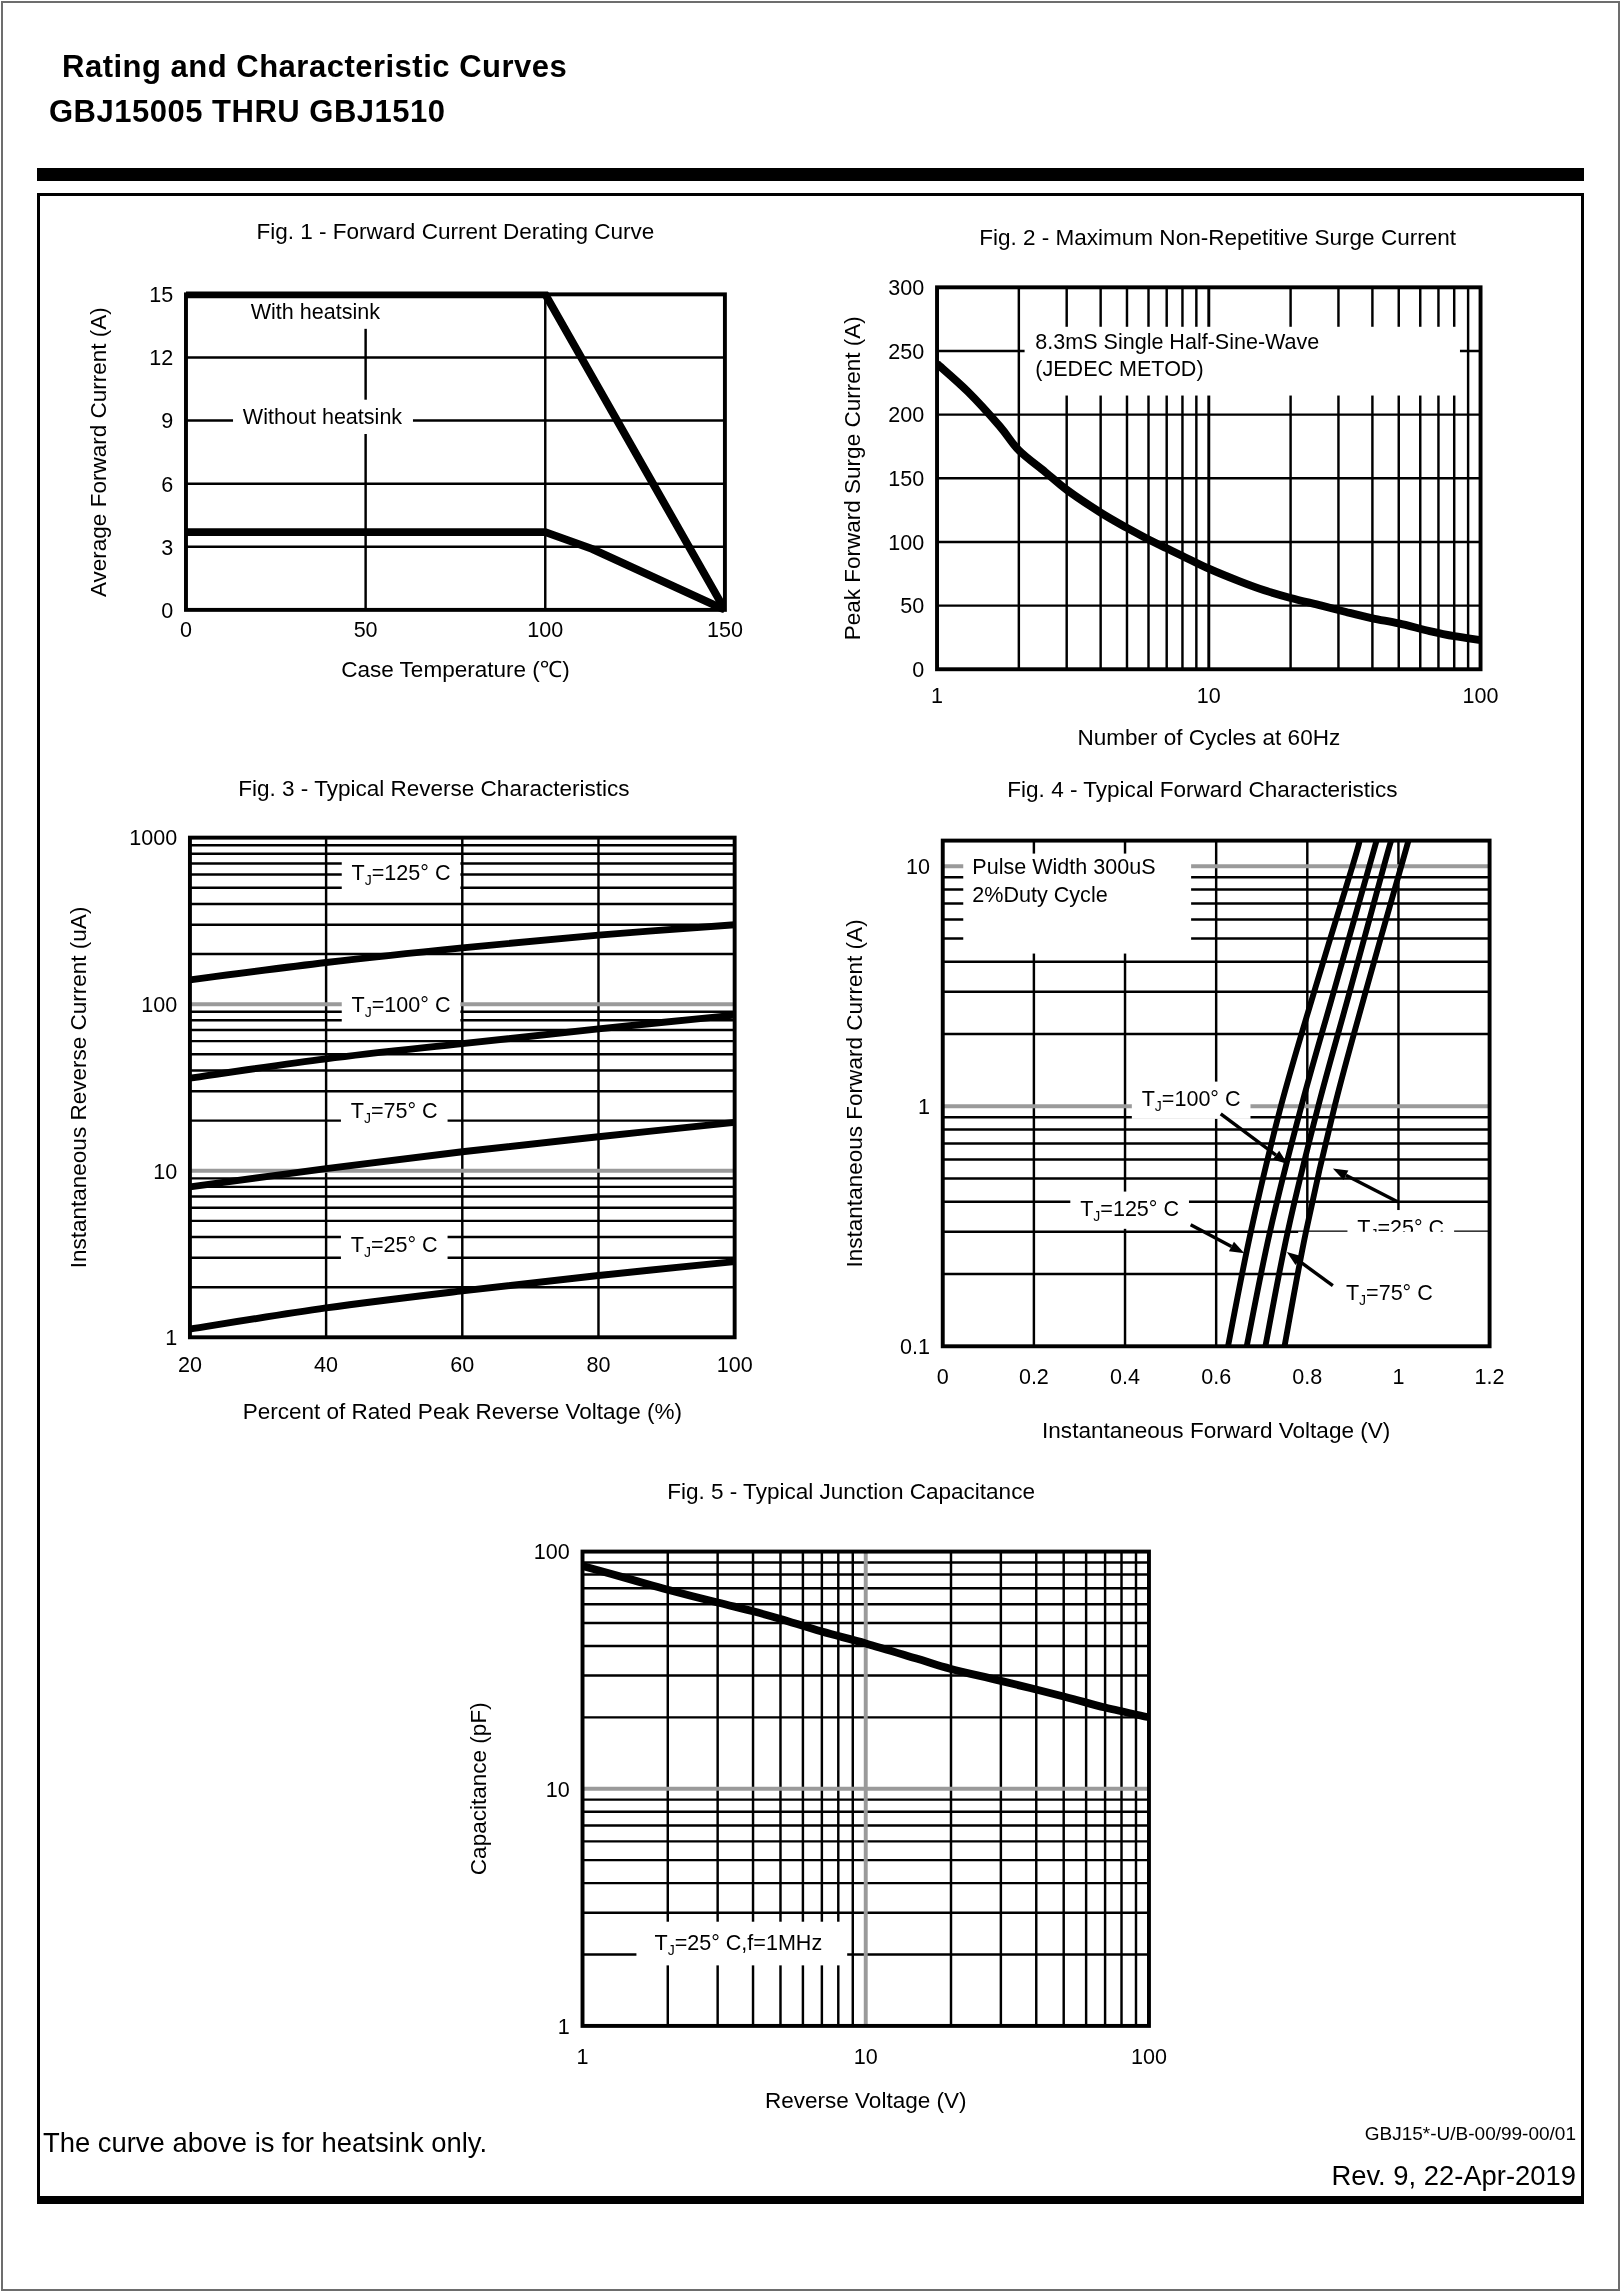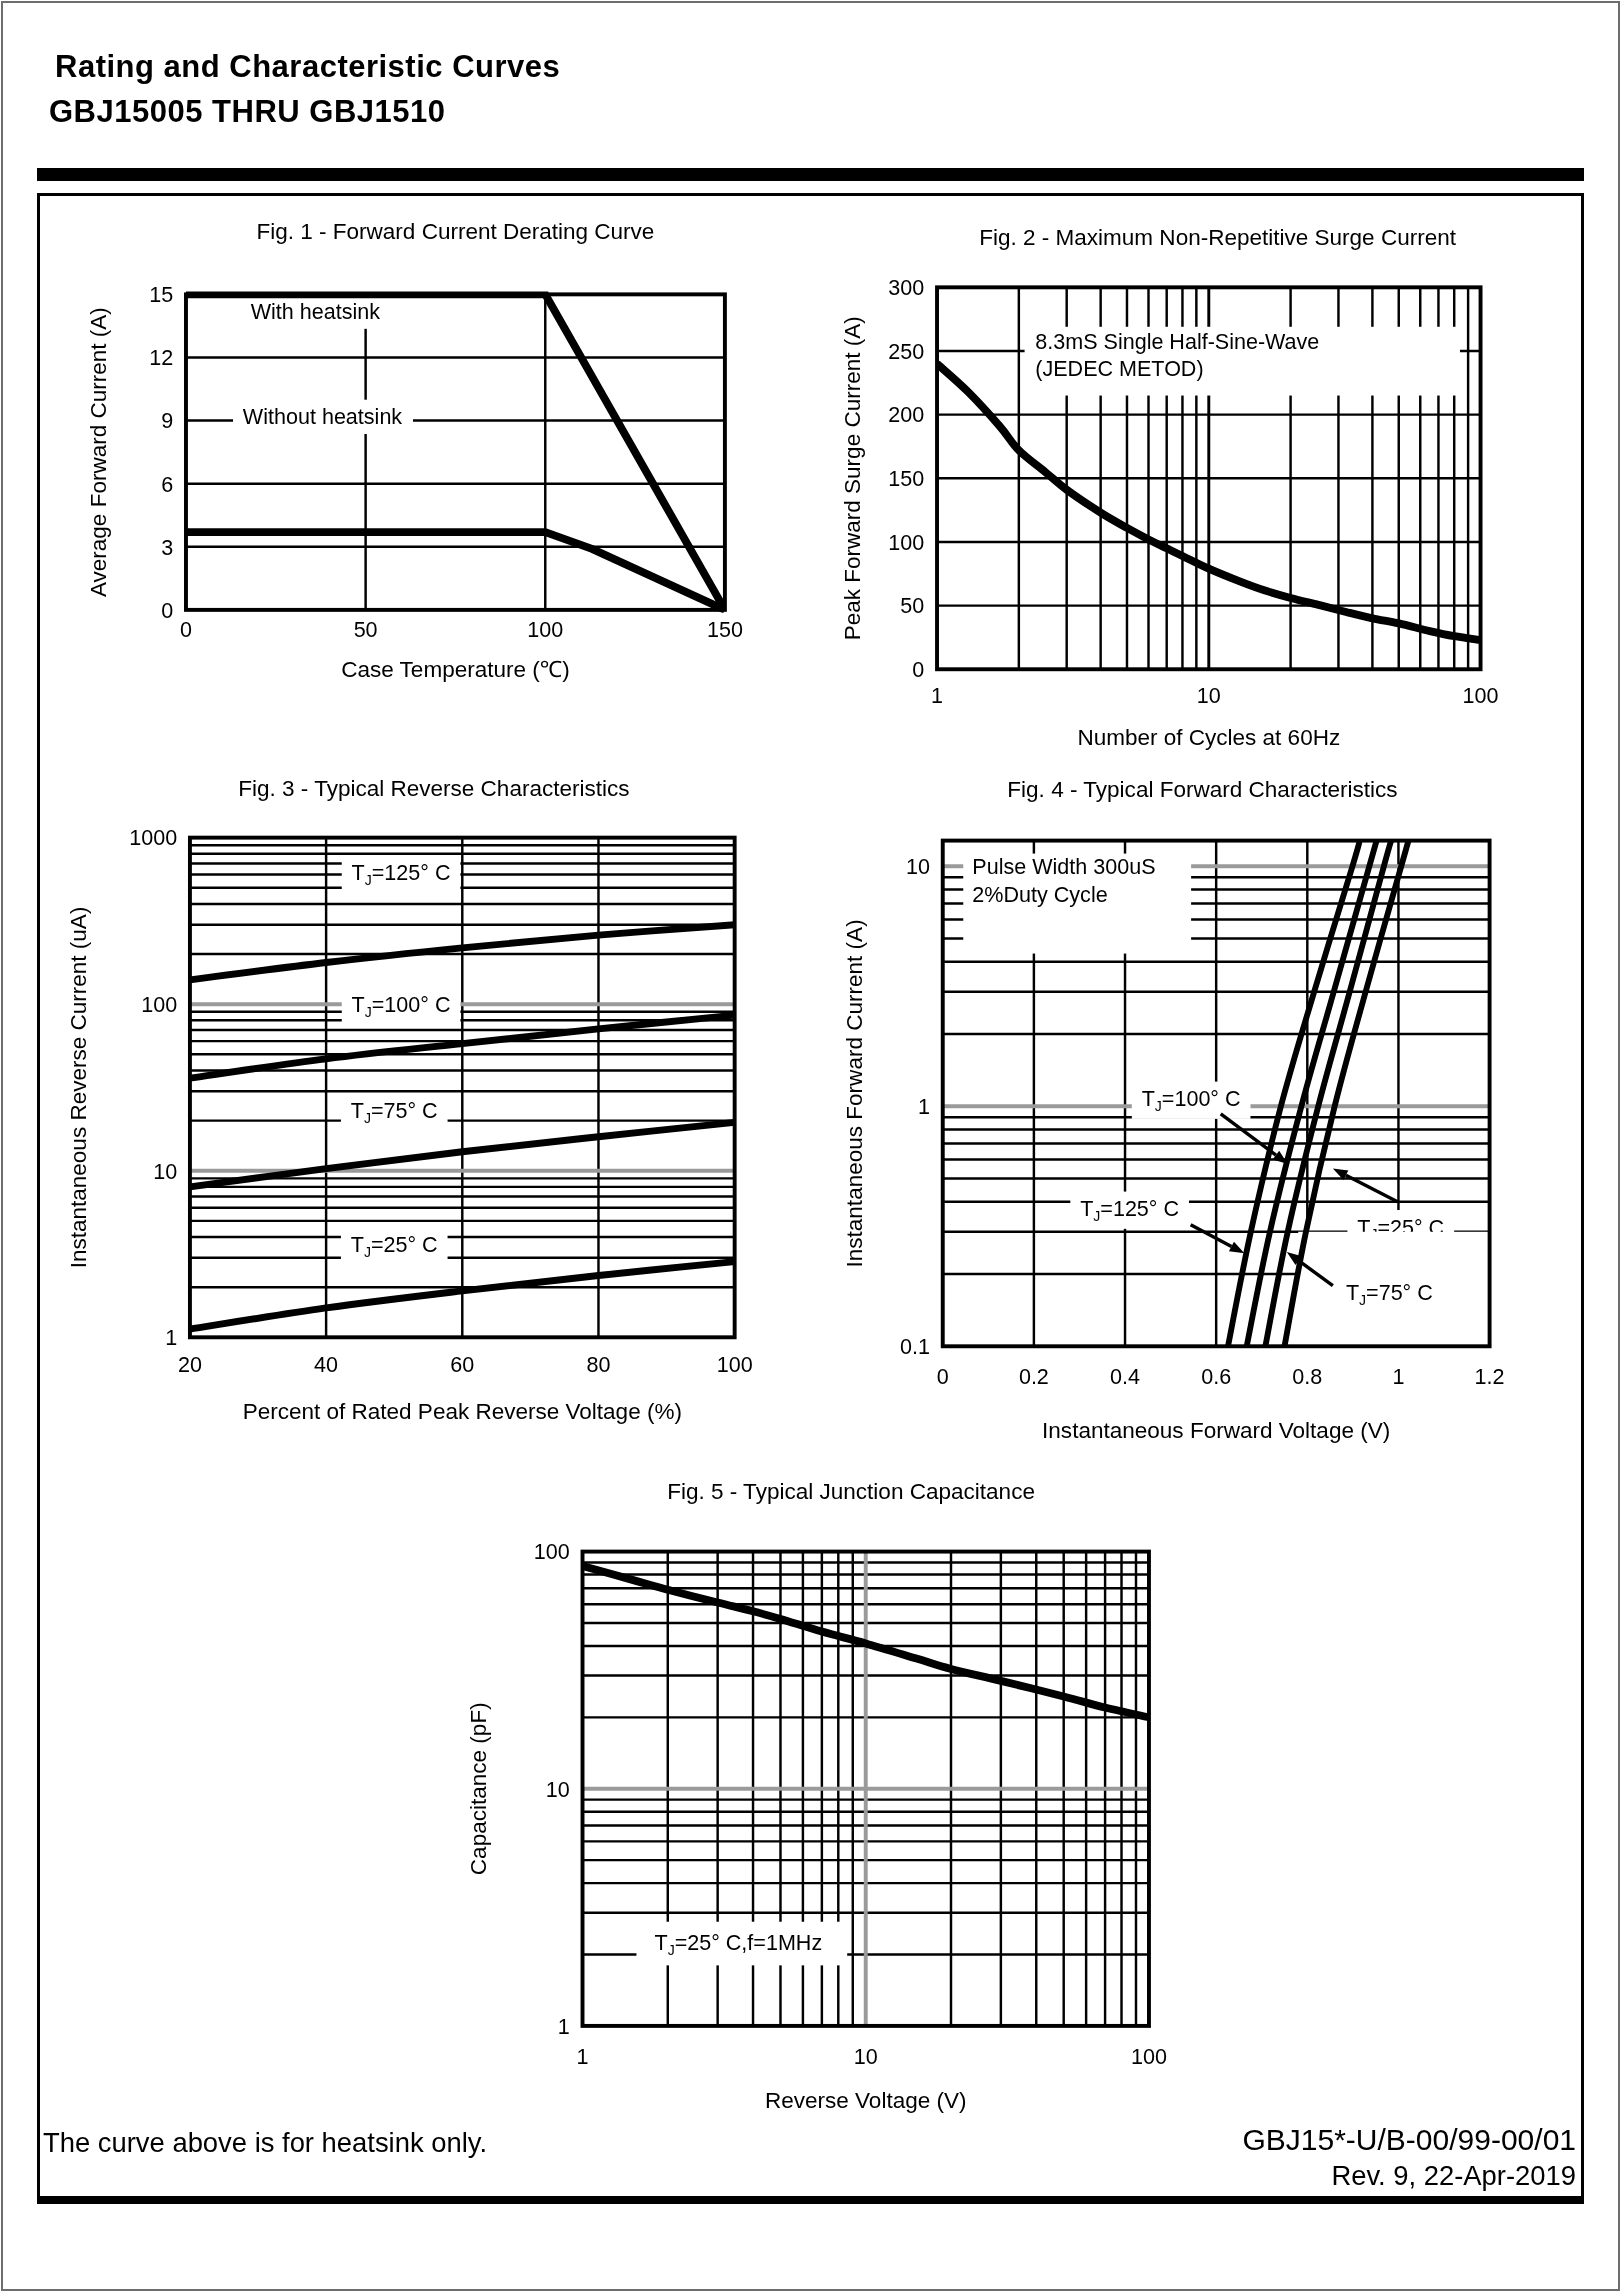--- a/index.html
+++ b/index.html
@@ -1,32 +1,32 @@
 <!DOCTYPE html>
 <html><head>
 <meta charset="utf-8">
 <style>
   html,body{margin:0;padding:0;}
   body{
     width:1621px;height:2292px;position:relative;background:#fff;color:#000;
     font-family:"Liberation Sans", sans-serif;
   }
   .page-edge{position:absolute;left:1px;top:1px;right:1px;bottom:1px;border:2px solid #6d6d6d;pointer-events:none;}
-  .hdr1{position:absolute;left:55px;top:49px;font-size:31px;font-weight:bold;letter-spacing:0.5px;}
+  .hdr1{position:absolute;left:62px;top:49px;font-size:31px;font-weight:bold;letter-spacing:0.5px;}
   .hdr2{position:absolute;left:49px;top:94px;font-size:31px;font-weight:bold;letter-spacing:0.5px;}
   .hdr-rule{position:absolute;left:37px;top:168px;width:1547px;height:12.7px;background:#000;}
   .frame{position:absolute;left:37px;top:193px;width:1547px;height:2011px;border:3.9px solid #000;border-bottom-width:8.8px;box-sizing:border-box;background:#fff;}
   .fig{position:absolute;}
   #fig1{left:39px;top:208px;}
   #fig2{left:828px;top:208px;}
   #fig3{left:39px;top:772px;}
   #fig4{left:828px;top:772px;}
   #fig5{left:363px;top:1475px;}
   .foot-note{position:absolute;left:43px;top:2127px;font-size:27.4px;}
-  .foot-doc{position:absolute;right:45px;top:2123px;font-size:30px;text-align:right;}
+  .foot-doc{position:absolute;right:45px;top:2123px;font-size:19px;text-align:right;}
   .foot-rev{position:absolute;right:45px;top:2160px;font-size:27.4px;text-align:center;}
   svg text{font-family:"Liberation Sans", sans-serif;fill:#000;}
   svg .tick{font-size:22px;}
   svg .ctitle{font-size:23px;}
   svg .alabel{font-size:23px;}
   svg .lbl{font-size:22px;}
 </style>
 </head>
 <body>
 

